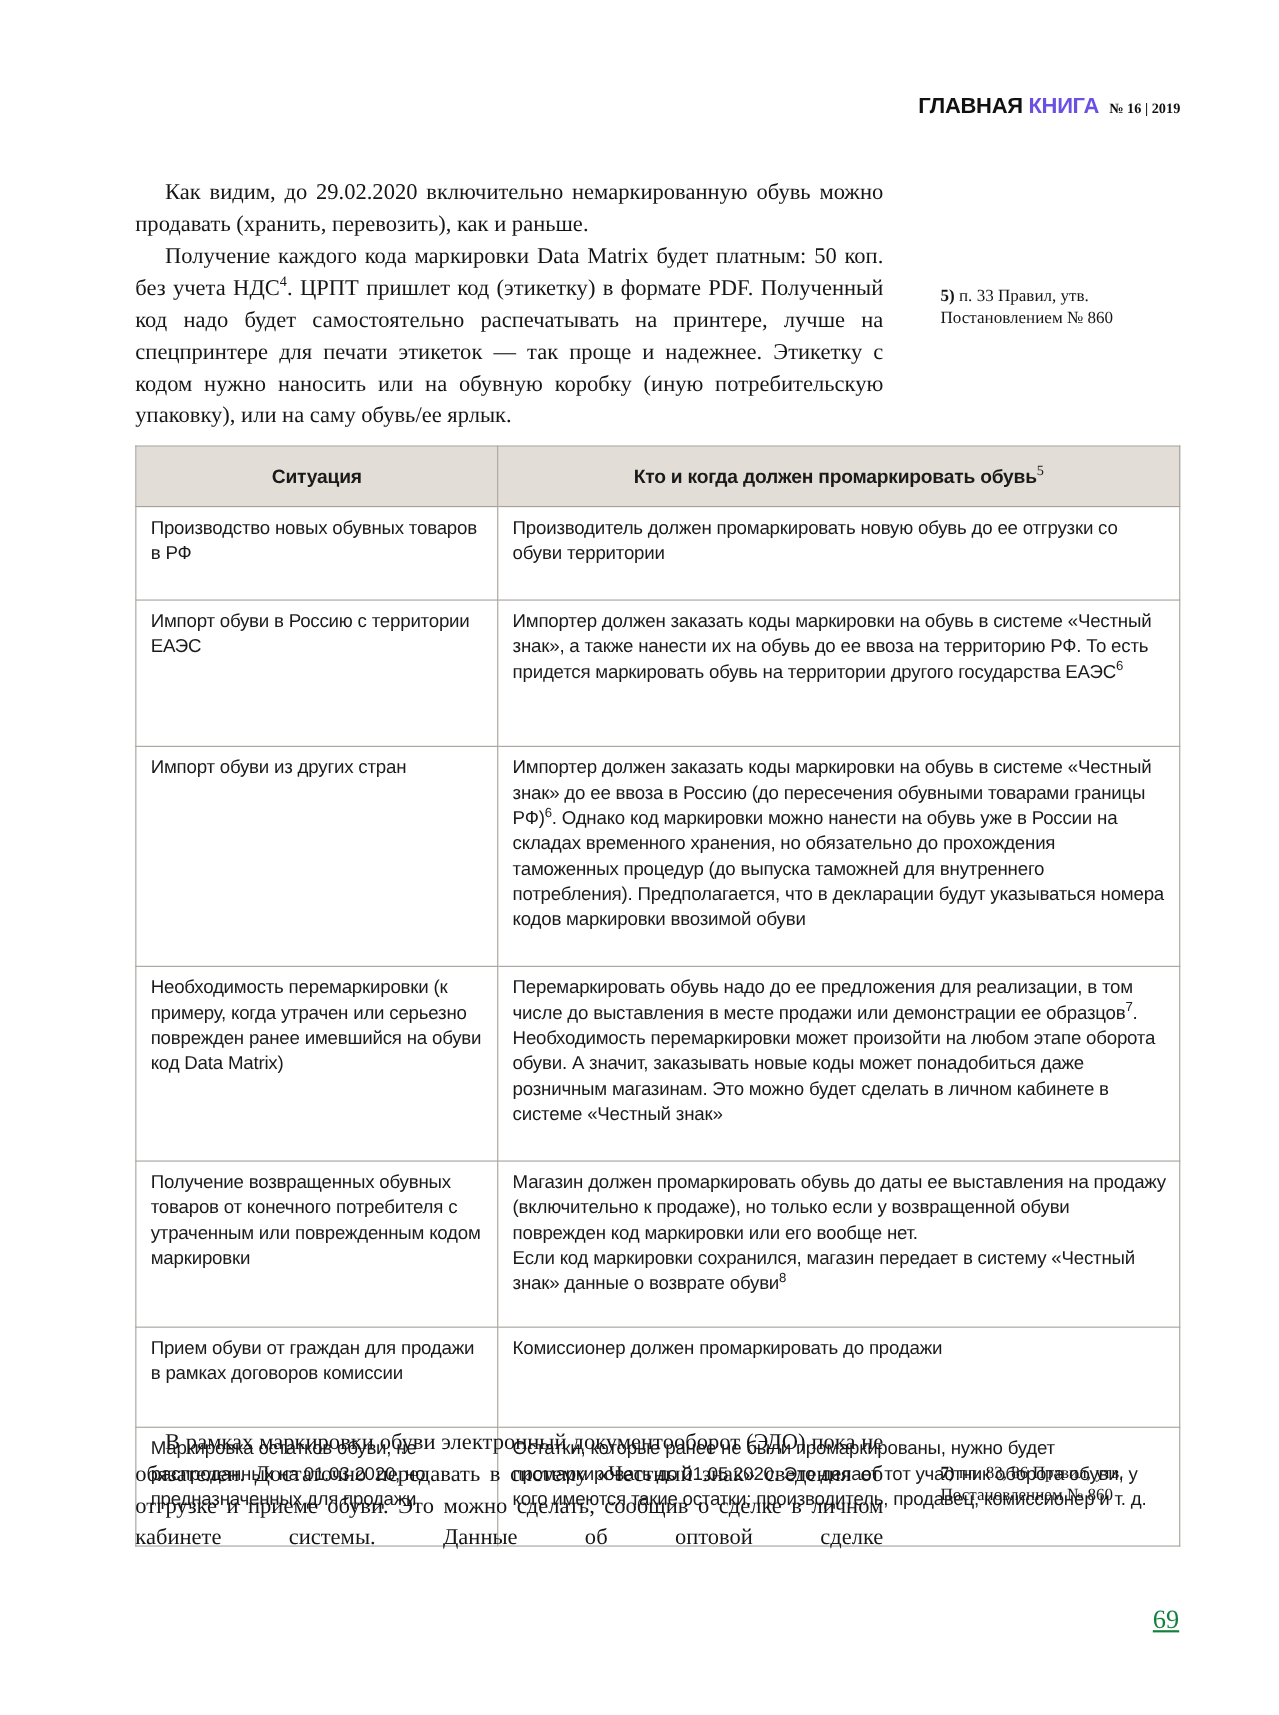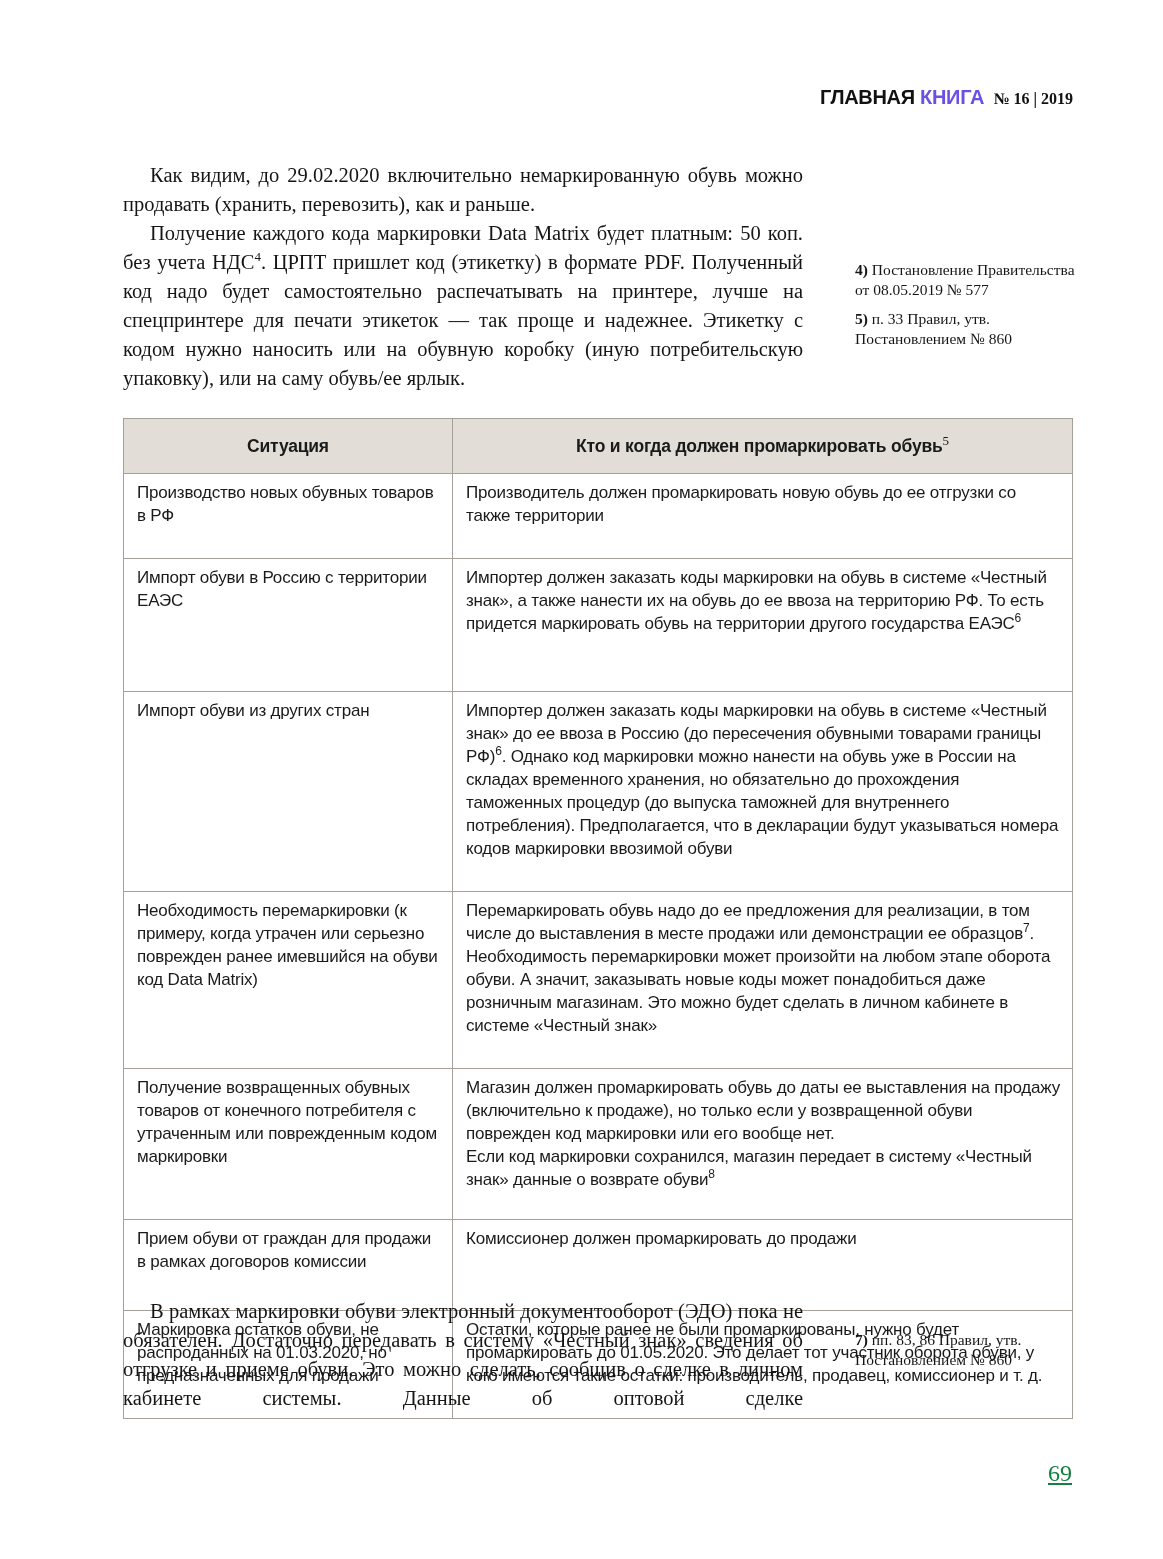--- a/index.html
+++ b/index.html
@@ -12,21 +12,21 @@
   
   .masthead {
     position:absolute; top:86px; right:90px; white-space:nowrap;
     font-family:"Liberation Sans", sans-serif; font-weight:bold;
     font-size:20px; letter-spacing:-0.3px;
   }
   .masthead .t-black {color:#111;}
   .masthead .t-accent {color:#6b50e2;}
   .masthead .issue {
     font-family:"Liberation Serif", serif; font-weight:bold;
-    font-size:16px; letter-spacing:0; margin-left:4px;
+    font-size:13px; letter-spacing:0; margin-left:4px;
   }
   
   .copy {
     position:absolute; left:123px; width:680px;
     font-size:20.5px; line-height:29px; text-align:justify; color:#151515;
   }
   .copy p {margin:0; text-indent:27px;}
   .intro {top:161px;}
   .outro {top:1297px;}
   .outro p {text-align-last:justify;}
@@ -35,21 +35,21 @@
   .notes {
     position:absolute; left:855px; width:222px;
     font-size:15.5px; line-height:20px; color:#161616; text-align:left;
   }
   .notes-top {top:260px;}
   .notes-bottom {top:1330px;}
   .note {margin:0 0 9px 0;}
   .note .n {font-weight:bold;}
   
   .tbl {
-    position:absolute; left:123px; top:418px; width:950px;
+    position:absolute; left:123px; top:405px; width:950px;
     border-collapse:collapse; table-layout:fixed;
     font-family:"Liberation Sans", sans-serif;
     font-size:17px; line-height:23px; color:#1a1a1a;
   }
   .tbl th, .tbl td {border:1px solid #a5a19a; vertical-align:top; text-align:left;}
   .tbl th {
     background:#e2ded7; font-weight:bold; text-align:center; vertical-align:middle;
     height:42px; padding:6px 10px; font-size:17.5px; letter-spacing:-0.2px;
   }
   .tbl th sup {font-family:"Liberation Serif", serif; font-weight:normal; font-size:13px; line-height:0;}
@@ -73,40 +73,39 @@
   <span class="t-accent">КНИГА</span>
   <span class="issue">№ 16 | 2019</span>
 </header>
 
 <section class="copy intro">
   <p>Как видим, до 29.02.2020 включительно немаркированную обувь можно продавать (хранить, перевозить), как и раньше.</p>
   <p><span>Получение каждого кода маркировки Data Matrix будет платным: 50 коп. без учета НДС</span><sup class="fn">4</sup><span>. ЦРПТ пришлет код (этикетку) в формате PDF. Полученный код надо будет самостоятельно распечатывать на принтере, лучше на спецпринтере для печати этикеток — так проще и надежнее. Этикетку с кодом нужно наносить или на обувную коробку (иную потребительскую упаковку), или на саму обувь/ее ярлык.</span></p>
 </section>
 
 <aside class="notes notes-top">
-    <div class="note"><span class="n">4) </span>Постановление Правительства от 08.05.2019 № 577</div>
     <div class="note"><span class="n">5) </span>п. 33 Правил, утв. Постановлением № 860</div>
   </aside>
 
 <table class="tbl">
   <colgroup>
       <col style="width:329px">
       <col>
     </colgroup>
   <thead>
     <tr>
       <th>Ситуация</th>
       <th><span>Кто и когда должен промаркировать обувь</span><sup>5</sup></th>
     </tr>
   </thead>
   <tbody>
       <tr>
         <td>Производство новых обувных товаров в РФ</td>
         <td>
-          <div>Производитель должен промаркировать новую обувь до ее отгрузки со также территории</div>
+          <div>Производитель должен промаркировать новую обувь до ее отгрузки со обуви территории</div>
         </td>
       </tr>
       <tr>
         <td>Импорт обуви в Россию с территории ЕАЭС</td>
         <td>
           <div>Импортер должен заказать коды маркировки на обувь в системе «Честный знак», а также нанести их на обувь до ее ввоза на территорию РФ. То есть придется маркировать обувь на территории другого государства ЕАЭС<sup>6</sup></div>
         </td>
       </tr>
       <tr>
         <td>Импорт обуви из других стран</td>

